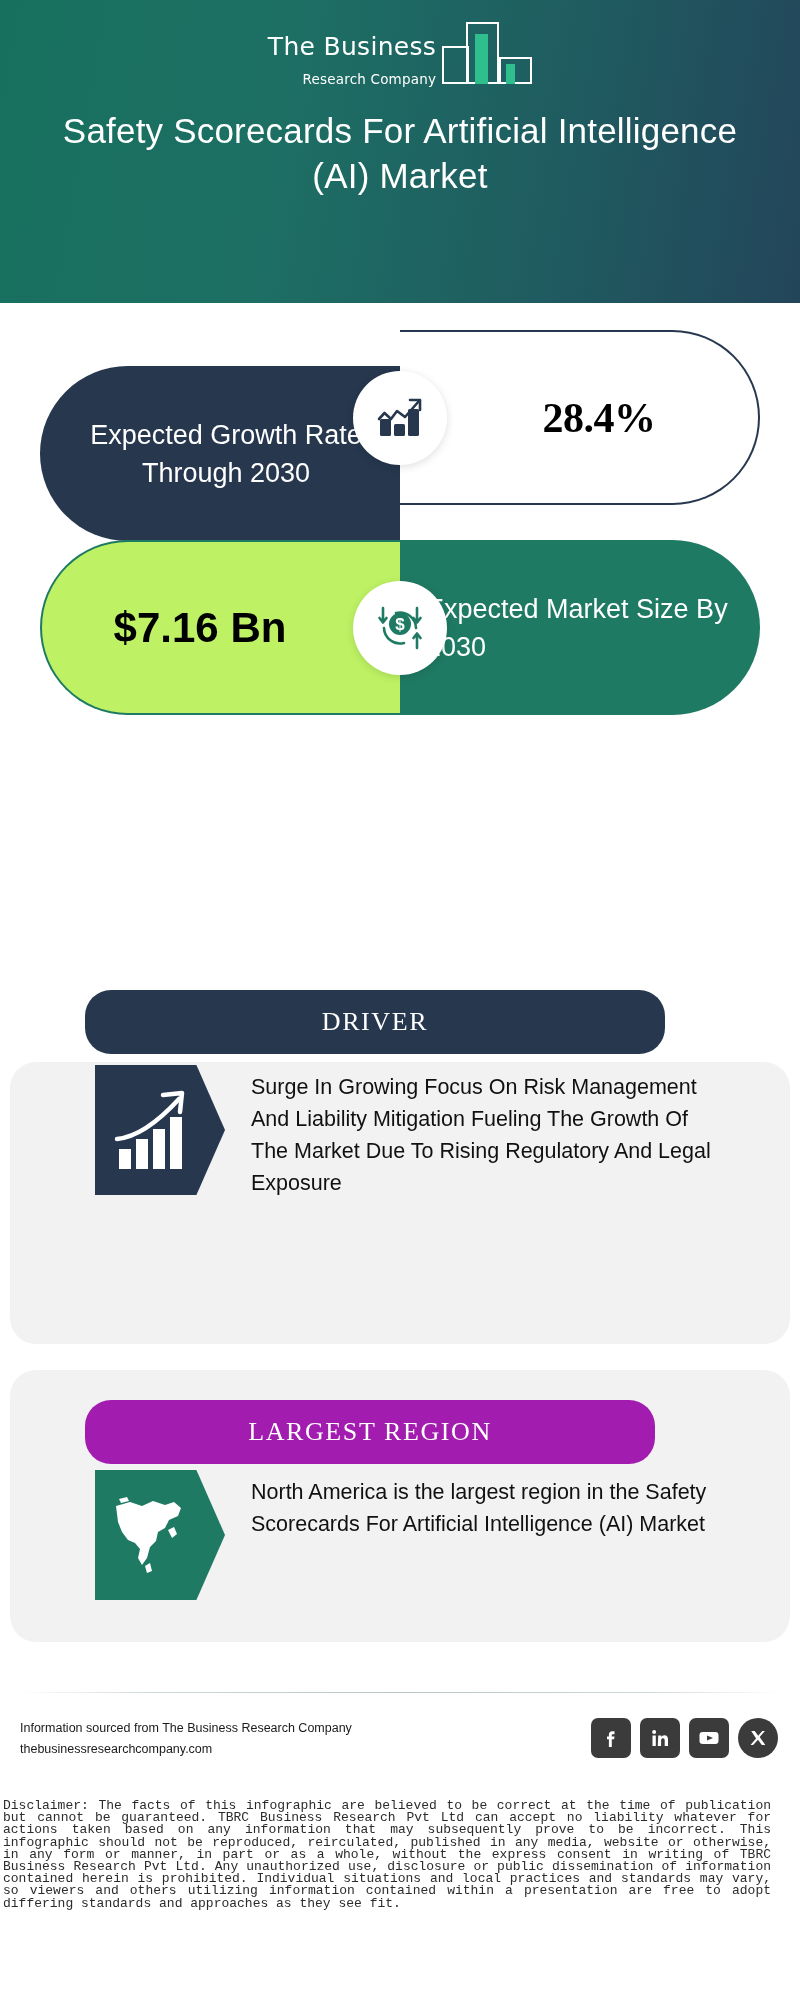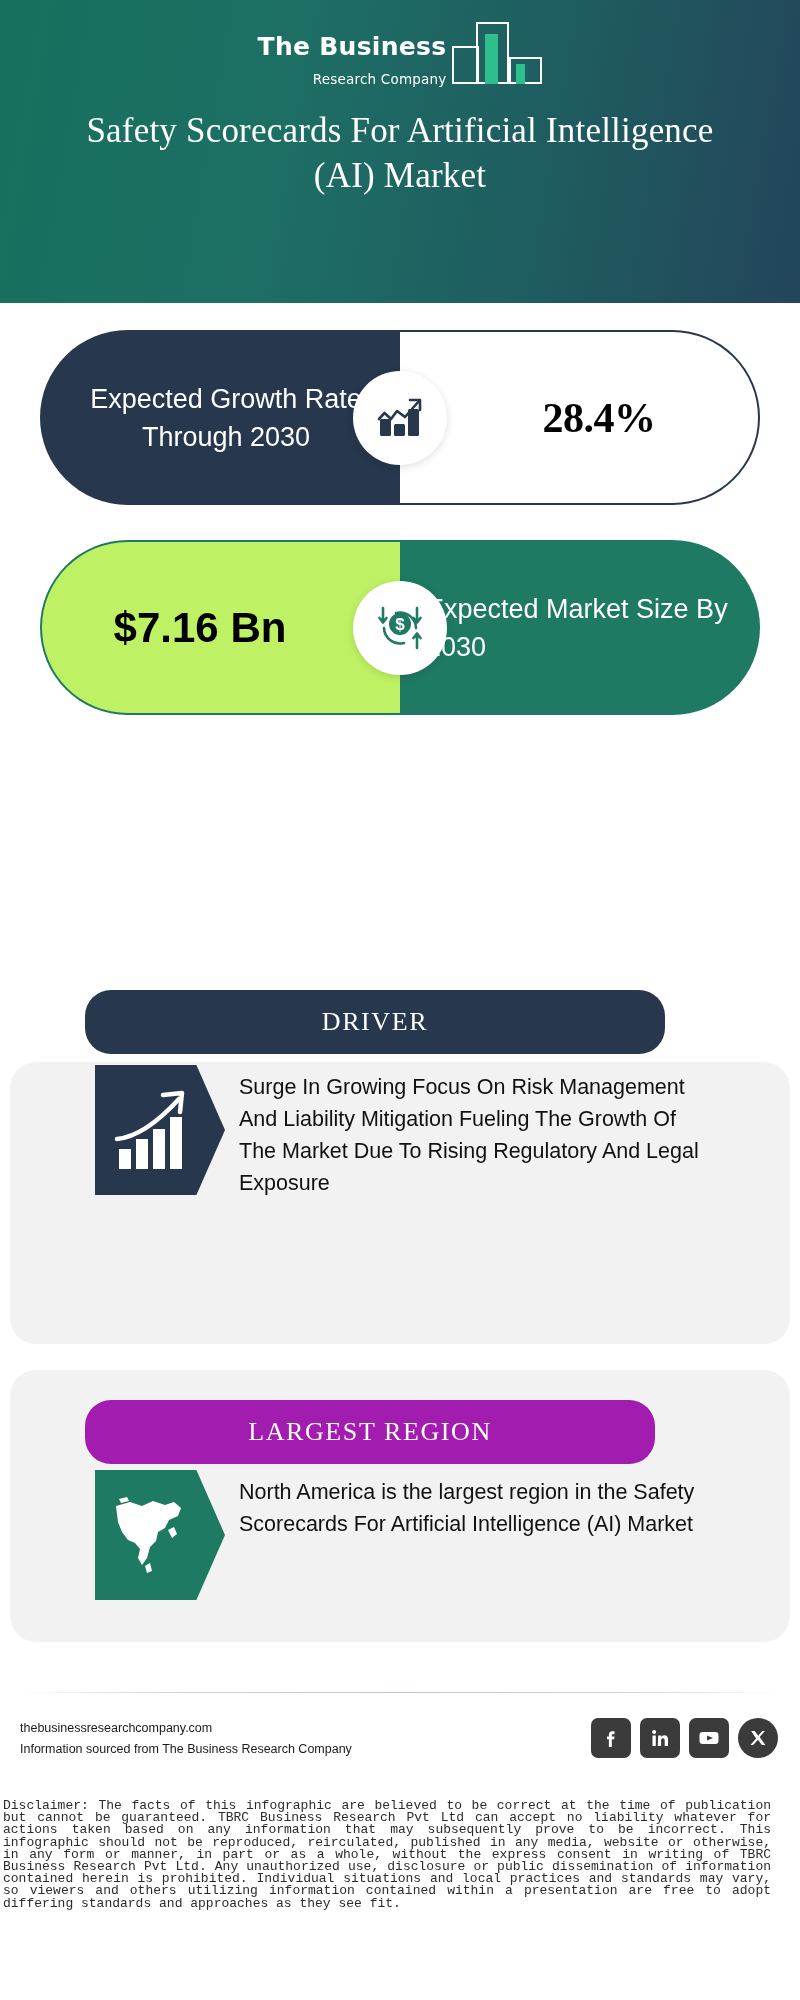--- a/index.html
+++ b/index.html
@@ -17,57 +17,57 @@
     width:800px;height:303px;
     background:linear-gradient(100deg,#17705e 0%,#1d6f64 35%,#1f5b60 70%,#23455a 100%);
     overflow:hidden;
   }
   .logo{
     position:absolute;left:0;right:0;top:22px;
     display:flex;align-items:flex-end;justify-content:center;gap:6px;
   }
   .logo-text{display:flex;flex-direction:column;align-items:flex-end;line-height:1;}
   .logo-line1{
-    color:#ffffff;font-size:25px;letter-spacing:.3px;font-weight:700;
+    color:#ffffff;font-size:25px;letter-spacing:.3px;font-weight:400;
     font-family:"DejaVu Sans", sans-serif;
   }
   .logo-line2{
     color:#ffffff;font-size:13.5px;letter-spacing:.2px;margin-top:14px;font-weight:400;
     font-family:"DejaVu Sans", sans-serif;
   }
   .logo-bars{position:relative;width:90px;height:62px;margin-bottom:2px;}
   .logo-bars .ob{position:absolute;bottom:0;border:2px solid #ffffff;box-sizing:border-box;}
   .logo-bars .ob1{left:0;width:27px;height:38px;}
   .logo-bars .ob2{left:24px;width:33px;height:62px;}
   .logo-bars .ob3{left:57px;width:33px;height:27px;}
   .logo-bars .gb{position:absolute;bottom:0;background:#2fbf8f;}
   .logo-bars .gb1{left:33px;width:13px;height:50px;}
   .logo-bars .gb2{left:64px;width:9px;height:20px;}
 
   .title{
     position:absolute;left:60px;right:60px;top:108px;
     text-align:center;color:#ffffff;
-    font-size:35px;line-height:45px;font-weight:400;letter-spacing:.2px;font-family:Liberation Serif, serif;
+    font-size:35px;line-height:45px;font-weight:400;letter-spacing:.2px;
   }
 
   
   .stat-card{
     position:absolute;left:40px;width:720px;height:175px;
     display:flex;
   }
   .card-growth{top:330px;}
   .card-size{top:540px;}
 
   .half{box-sizing:border-box;position:relative;width:50%;height:100%;}
 
   
   .gr-left{
     background:#26374e;
     border-radius:88px 0 0 88px;
-    display:flex;align-items:center;justify-content:center;
+    display:flex;align-items:center;justify-content:center;margin-top:36px;
   }
   .gr-left .lbl{
     color:#ffffff;font-size:27px;line-height:38px;text-align:center;
     padding:0 18px 0 30px;
   }
   .gr-right{
     background:#ffffff;
     border:2px solid #26374e;border-left:none;
     border-radius:0 88px 88px 0;
     display:flex;align-items:center;justify-content:center;
@@ -122,21 +122,21 @@
     border-radius:26px;
     display:flex;align-items:center;justify-content:center;font-family:Liberation Serif, serif;
   }
   .pill-driver{top:990px;width:580px;background:#26374e;}
   .pill-region{top:1400px;width:570px;background:#a21caf;}
   .pill span{
     color:#ffffff;font-size:26px;letter-spacing:1.6px;font-weight:400;
   }
 
   .panel-body{
-    position:absolute;display:flex;align-items:flex-start;gap:14px;
+    position:absolute;display:flex;align-items:flex-start;gap:26px;
   }
   .body-driver{left:95px;top:1065px;width:620px;}
   .body-region{left:95px;top:1470px;width:620px;}
 
   .chev{
     position:relative;flex:0 0 auto;width:130px;height:130px;
   }
   .chev-driver{background:#26374e;clip-path:polygon(0 0,78% 0,100% 50%,78% 100%,0 100%);}
   .chev-region{background:#1f7a63;clip-path:polygon(0 0,78% 0,100% 50%,78% 100%,0 100%);}
 
@@ -258,22 +258,22 @@
       <path fill="#ffffff" d="M50 96 L55 93 L57 101 L52 103 Z"></path>
       <path fill="#ffffff" d="M24 29 L32 27 L34 31 L26 33 Z"></path>
     </svg>
   </div>
   <div class="body-text">North America is the largest region in the Safety Scorecards For Artificial Intelligence (AI) Market</div>
 </div>
 
 <div class="divider"></div>
 
 <div class="source">
+  <div>Information sourced from The Business Research Company</div>
   <div>thebusinessresearchcompany.com</div>
-  <div>Information sourced from The Business Research Company</div>
 </div>
 
 <div class="socials">
   <div class="sbox">
     <svg width="24" height="24" viewBox="0 0 24 24">
         <path fill="#ffffff" d="M15.5 8.2h-2.1c-.3 0-.6.3-.6.7v1.6h2.7l-.4 2.8h-2.3V21h-2.9v-7.7H8V10.5h1.9V8.6c0-1.9 1.3-3.4 3.1-3.4h2.5z"></path>
       </svg>
   </div>
   <div class="sbox">
     <svg width="24" height="24" viewBox="0 0 24 24">

